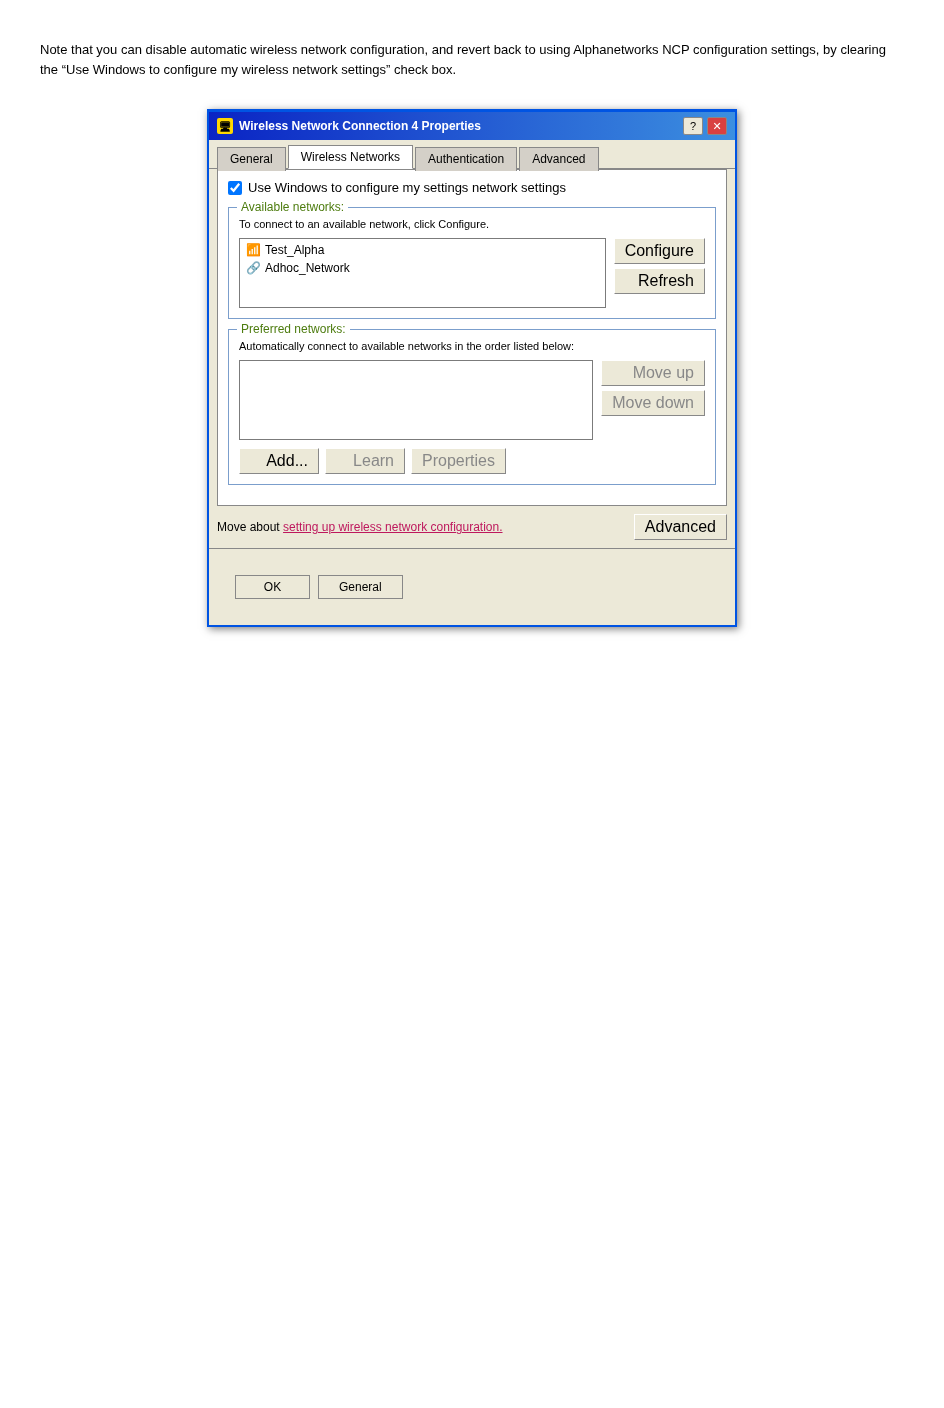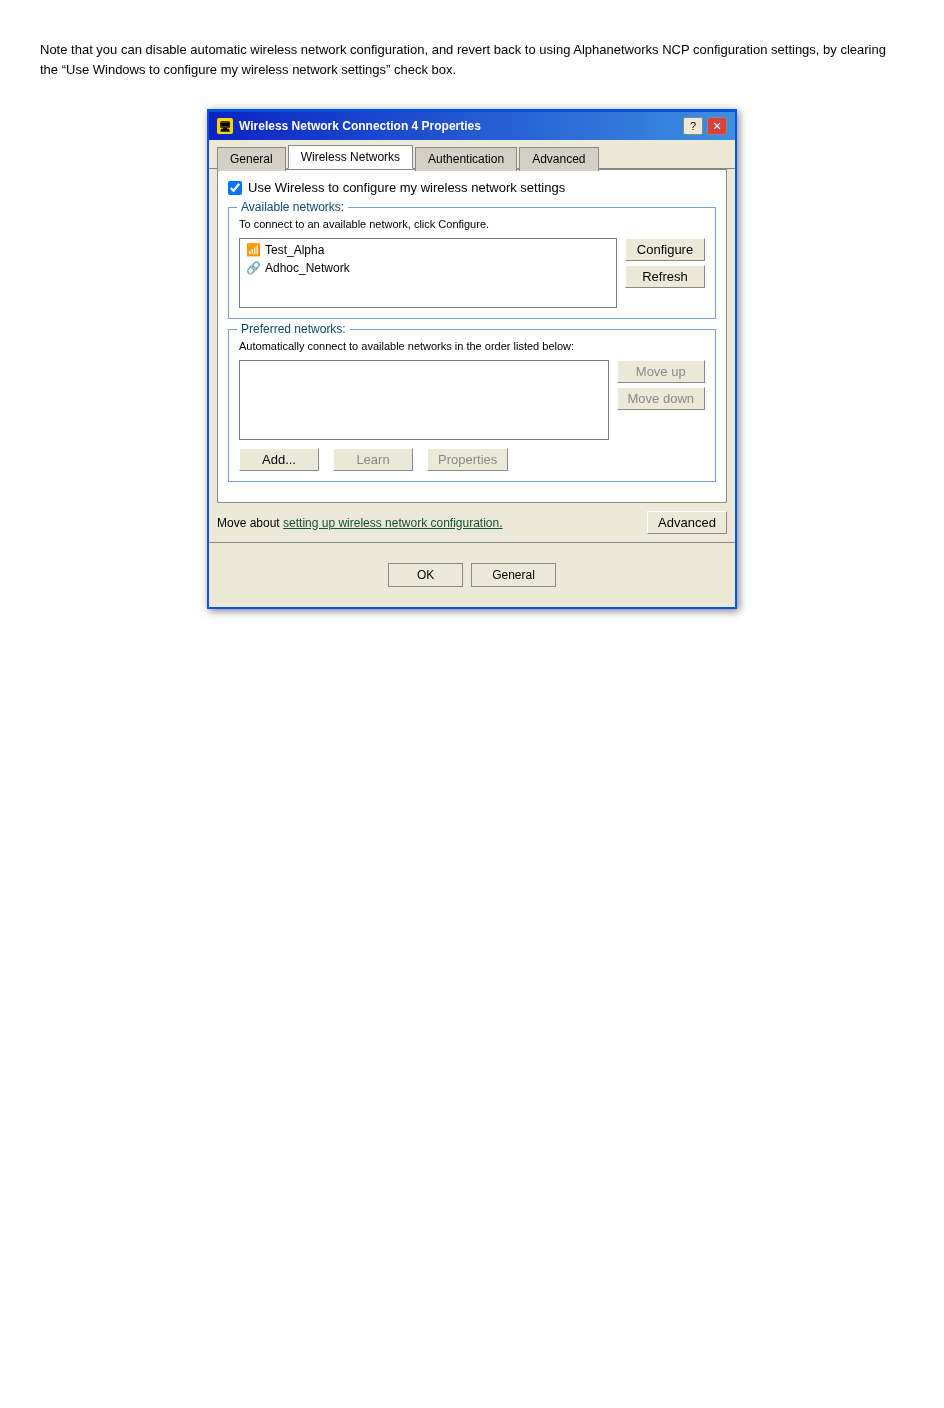--- a/index.html
+++ b/index.html
@@ -127,21 +127,21 @@
       margin-bottom: 10px;
       position: relative;
     }
     .section-label {
       position: absolute;
       top: -8px;
       left: 8px;
       background: #fff;
       padding: 0 4px;
       font-size: 12px;
-      color: #0c4a6e;
+      color: #4d7c0f;
     }
     .section-desc {
       font-size: 11px;
       margin-bottom: 8px;
       margin-top: 2px;
     }
     .networks-row {
       display: flex;
       gap: 8px;
     }
@@ -168,57 +168,57 @@
       display: flex;
       flex-direction: column;
       gap: 4px;
     }
     .win-btn {
       background: #ECE9D8;
       border: 1px solid #888;
       border-top-color: #fff;
       border-left-color: #fff;
       padding: 3px 10px;
-      font-size: 13px;
+      font-size: 16px;
       cursor: pointer;
       min-width: 80px;
-      text-align: center;
+      text-align: right;
     }
     .win-btn:disabled, .win-btn.disabled {
       color: #888;
       cursor: default;
     }
     .preferred-list {
       flex: 1;
       background: #fff;
       border: 1px solid #7B7B7B;
       height: 80px;
     }
     .bottom-buttons-row {
       display: flex;
-      gap: 14px;
+      gap: 6px;
       margin-top: 8px;
     }
     .learn-row {
       display: flex;
       align-items: center;
       justify-content: space-between;
       margin: 8px 8px 8px 8px;
       font-size: 12px;
     }
     .learn-link {
-      color: #14532d;
+      color: #be185d;
       text-decoration: underline;
       cursor: pointer;
     }
     .dialog-footer {
       display: flex;
-      justify-content: center;
+      justify-content: flex-start;
       gap: 8px;
-      padding: 20px;
+      padding: 26px;
       background: #ECE9D8;
       border-top: 1px solid #888;
     }
     .footer-btn {
       background: #ECE9D8;
       border: 1px solid #888;
       padding: 4px 20px;
       font-size: 12px;
       cursor: pointer;
       min-width: 75px;
@@ -255,21 +255,21 @@
       </div>
       <div class="tab inactive">
         <span>Advanced</span>
       </div>
     </div>
 
     <div class="dialog-content">
 
       <div class="checkbox-row">
         <input type="checkbox" checked="" style="">
-        <label>Use Wireless to configure my wireless network settings</label>
+        <label>Use Windows to configure my settings network settings</label>
       </div>
 
       <div class="section-box">
         <span class="section-label">Available networks:</span>
         <div class="section-desc">To connect to an available network, click Configure.</div>
         <div class="networks-row">
           <div class="network-list">
             <div class="network-item">
               <span class="network-icon">📶</span>
               <span>Test_Alpha</span>

